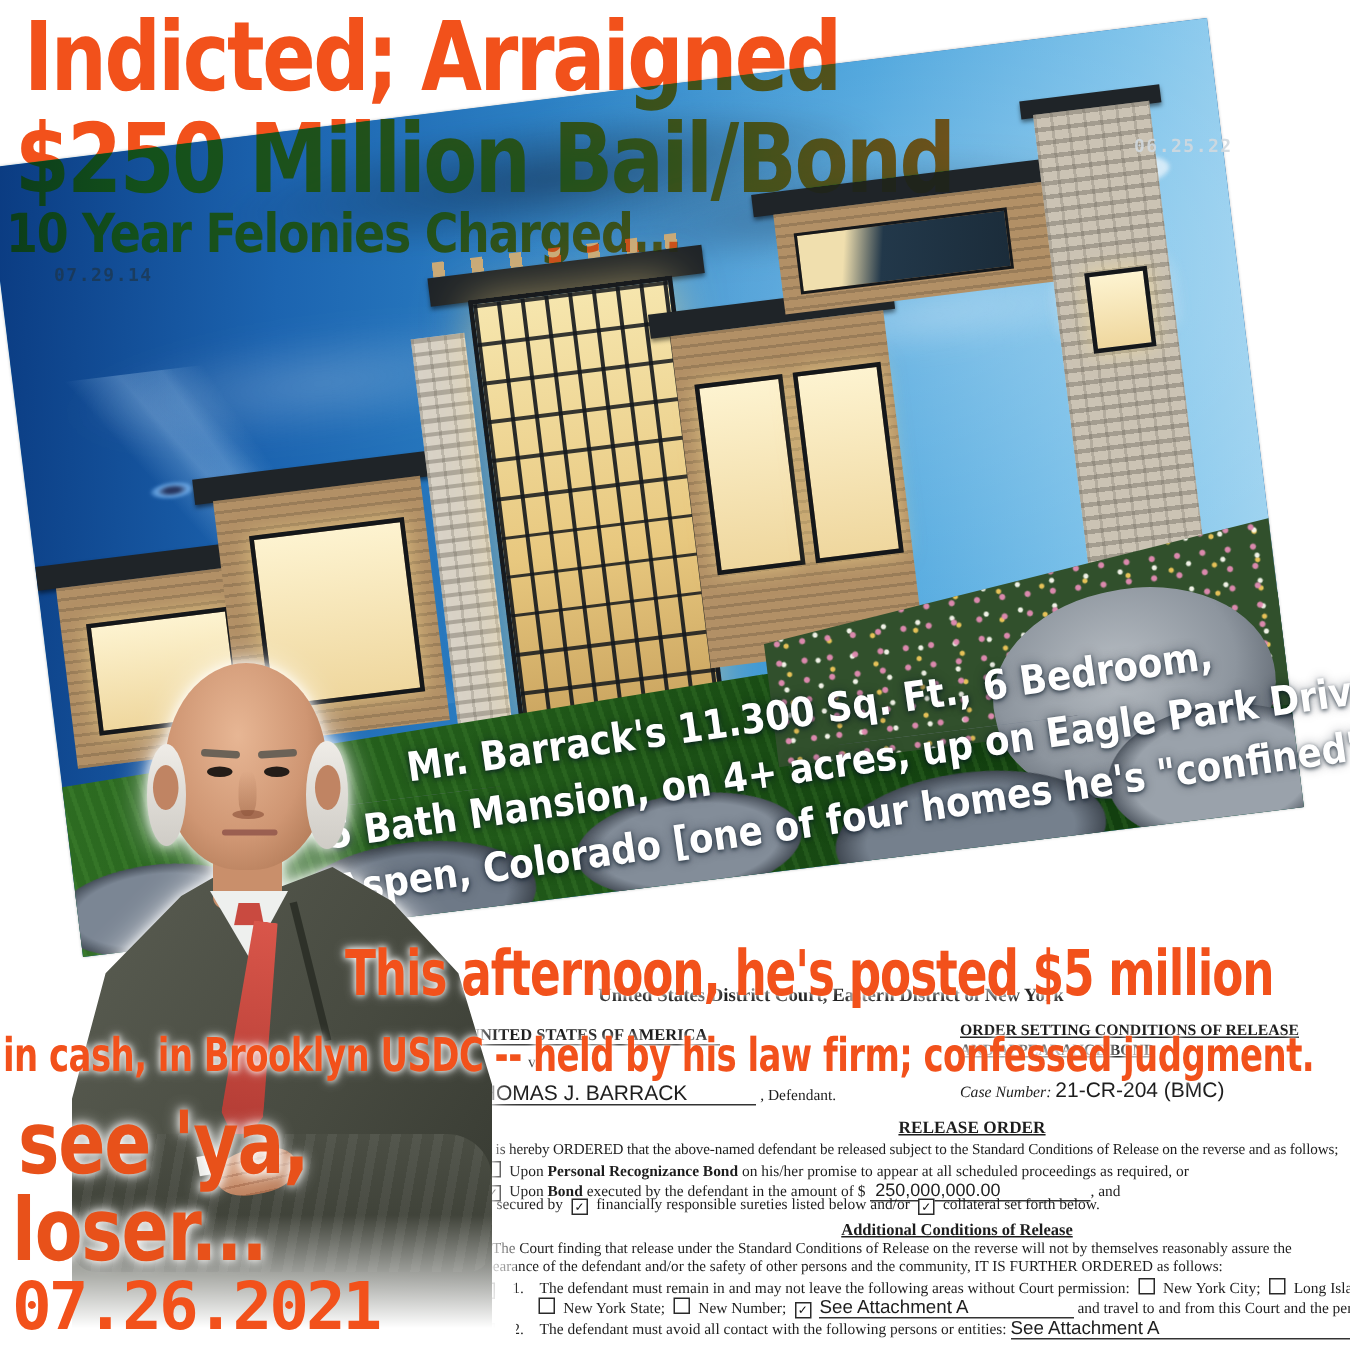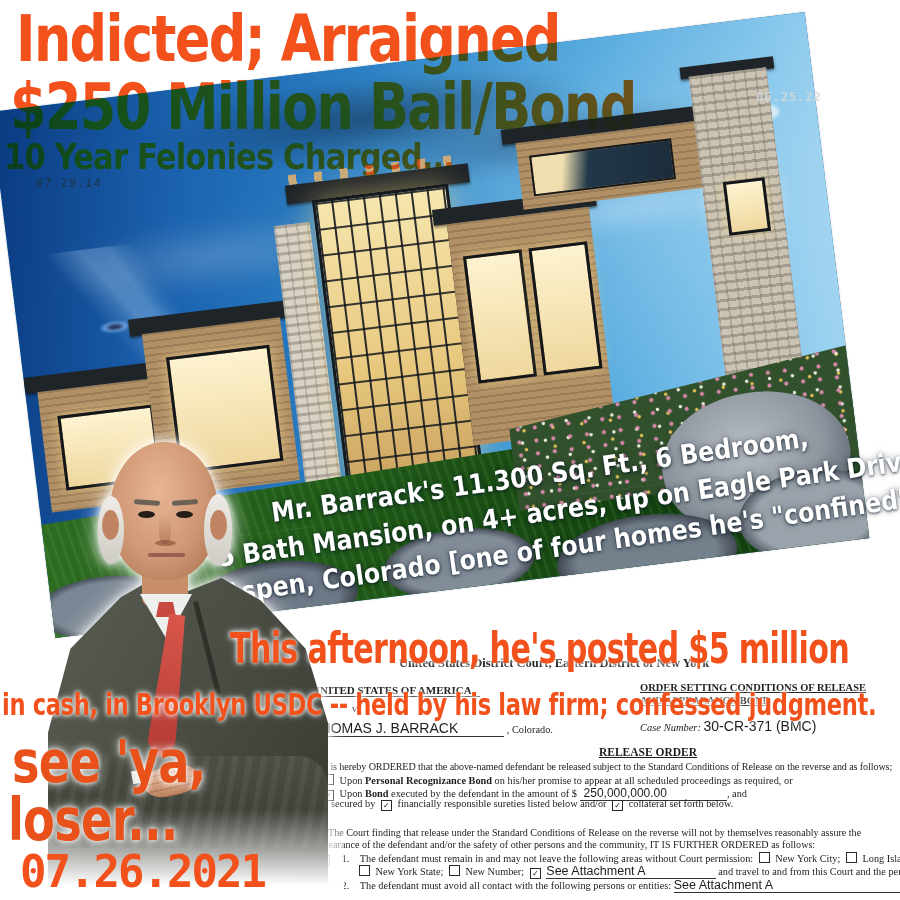--- a/index.html
+++ b/index.html
@@ -77,21 +77,21 @@
   .hl2{left:10px;top:70px;font-size:64px;letter-spacing:-2px;transform:scaleX(.82);}
   .hl3{left:4px;top:136px;font-size:36px;letter-spacing:-1px;transform:scaleX(.85);}
   .mid1{left:230px;top:624px;font-size:42px;letter-spacing:-1px;transform:scaleX(.72);
         text-shadow:0 0 5px #fff,0 0 9px rgba(255,255,255,.8);}
   .mid2{left:2px;top:686px;font-size:31px;letter-spacing:-0.5px;transform:scaleX(.73);
         text-shadow:0 0 5px #fff,0 0 9px rgba(255,255,255,.8);}
   .sy1{left:12px;top:728px;font-size:58px;letter-spacing:-1px;transform:scaleX(.80);color:#e8511a;
        text-shadow:0 0 6px #fff,0 0 12px rgba(255,255,255,.85);}
   .sy2{left:8px;top:786px;font-size:58px;letter-spacing:-1px;transform:scaleX(.80);color:#e8511a;
        text-shadow:0 0 6px #fff,0 0 12px rgba(255,255,255,.85);}
-  .syd{left:20px;top:846px;font-size:44px;letter-spacing:-2px;font-family:"DejaVu Sans Mono",monospace;
+  .syd{left:8px;top:846px;font-size:44px;letter-spacing:-2px;font-family:"DejaVu Sans Mono",monospace;
        color:#f2511b;font-weight:bold;white-space:nowrap;}
 
   
   .caption{position:absolute;left:170px;top:456px;width:750px;transform:rotate(-8deg) scaleX(.88);
            transform-origin:center;text-align:center;color:#fff;font-weight:bold;font-size:27px;
            line-height:37px;text-shadow:0 1px 3px rgba(5,20,35,.75),0 0 8px rgba(5,20,35,.4);white-space:nowrap;}
 
   
   .portrait{position:absolute;left:48px;top:436px;width:284px;height:464px;}
   .glowwrap{position:absolute;inset:0;filter:drop-shadow(0 0 4px rgba(255,255,255,.95)) drop-shadow(0 0 10px rgba(255,255,255,.7));}
@@ -208,46 +208,47 @@
     <div>5 Bath Mansion, on 4+ acres, up on Eagle Park Drive</div>
     <div>Aspen, Colorado [one of four homes he's "confined" to.]</div>
   </div>
 
   <div class="doc">
     <div class="r ctr b" style="left:20px;top:10px;width:460px;font-size:12.5px;">United States District Court, Eastern District of New York</div>
     <div class="r b" style="left:8px;top:38px;font-size:11px;border-bottom:1px solid #444;padding-right:8px;">UNITED STATES OF AMERICA</div>
     <div class="r" style="left:48px;top:57px;font-size:10.5px;">v.</div>
     <div class="r" style="left:8px;top:74px;">
       <span class="sans nameu" style="font-size:14px;">THOMAS J. BARRACK</span>
-      <span>, Colorado.</span>
+      <span>, Defendant.</span>
     </div>
     <div class="r b u" style="left:336px;top:36px;font-size:10.5px;">ORDER SETTING CONDITIONS OF RELEASE</div>
     <div class="r b u" style="left:336px;top:49px;font-size:10.5px;">AND APPEARANCE BOND</div>
     <div class="r" style="left:336px;top:72px;">
       <span style="font-size:10.5px;font-style:italic;">Case Number:</span>
-      <span class="sans" style="font-size:14px;">30-CR-371 (BMC)</span>
+      <span class="sans" style="font-size:14px;">21-CR-204 (BMC)</span>
     </div>
     <div class="r ctr b u" style="left:144px;top:100px;width:400px;font-size:11.5px;">RELEASE ORDER</div>
     <div class="r" style="left:18px;top:115px;font-size:10.1px;letter-spacing:-0.1px;">It is hereby ORDERED that the above-named defendant be released subject to the Standard Conditions of Release on the reverse and as follows;</div>
     <div class="r" style="left:16px;top:128px;">
       <span class="cb"></span>
       <span>Upon </span><span class="b">Personal Recognizance Bond</span><span> on his/her promise to appear at all scheduled proceedings as required, or</span>
     </div>
     <div class="r" style="left:16px;top:140px;">
       <span class="cb">✓</span>
       <span>Upon </span><span class="b">Bond</span><span> executed by the defendant in the amount of $</span>
       <span class="amt">250,000,000.00</span><span>, and</span>
     </div>
     <div class="r" style="left:27px;top:152px;">
       <span>secured by</span>
       <span class="cb">✓</span>
       <span>financially responsible sureties listed below and/or</span>
       <span class="cb">✓</span>
       <span>collateral set forth below.</span>
     </div>
+    <div class="r ctr b u" style="left:134px;top:168px;width:400px;font-size:11px;">Additional Conditions of Release</div>
     <div class="r wrap" style="left:10px;top:181px;text-indent:14px;">The Court finding that release under the Standard Conditions of Release on the reverse will not by themselves reasonably assure the appearance of the defendant and/or the safety of other persons and the community, IT IS FURTHER ORDERED as follows:</div>
     <div class="r" style="left:12px;top:206px;">
       <span class="cb">✓</span>
       <span style="margin:0 8px 0 6px;">1.</span>
       <span>The defendant must remain in and may not leave the following areas without Court permission:</span>
       <span class="cb"></span>
       <span>New York City;</span>
       <span class="cb"></span>
       <span>Long Island, NY;</span>
     </div>

